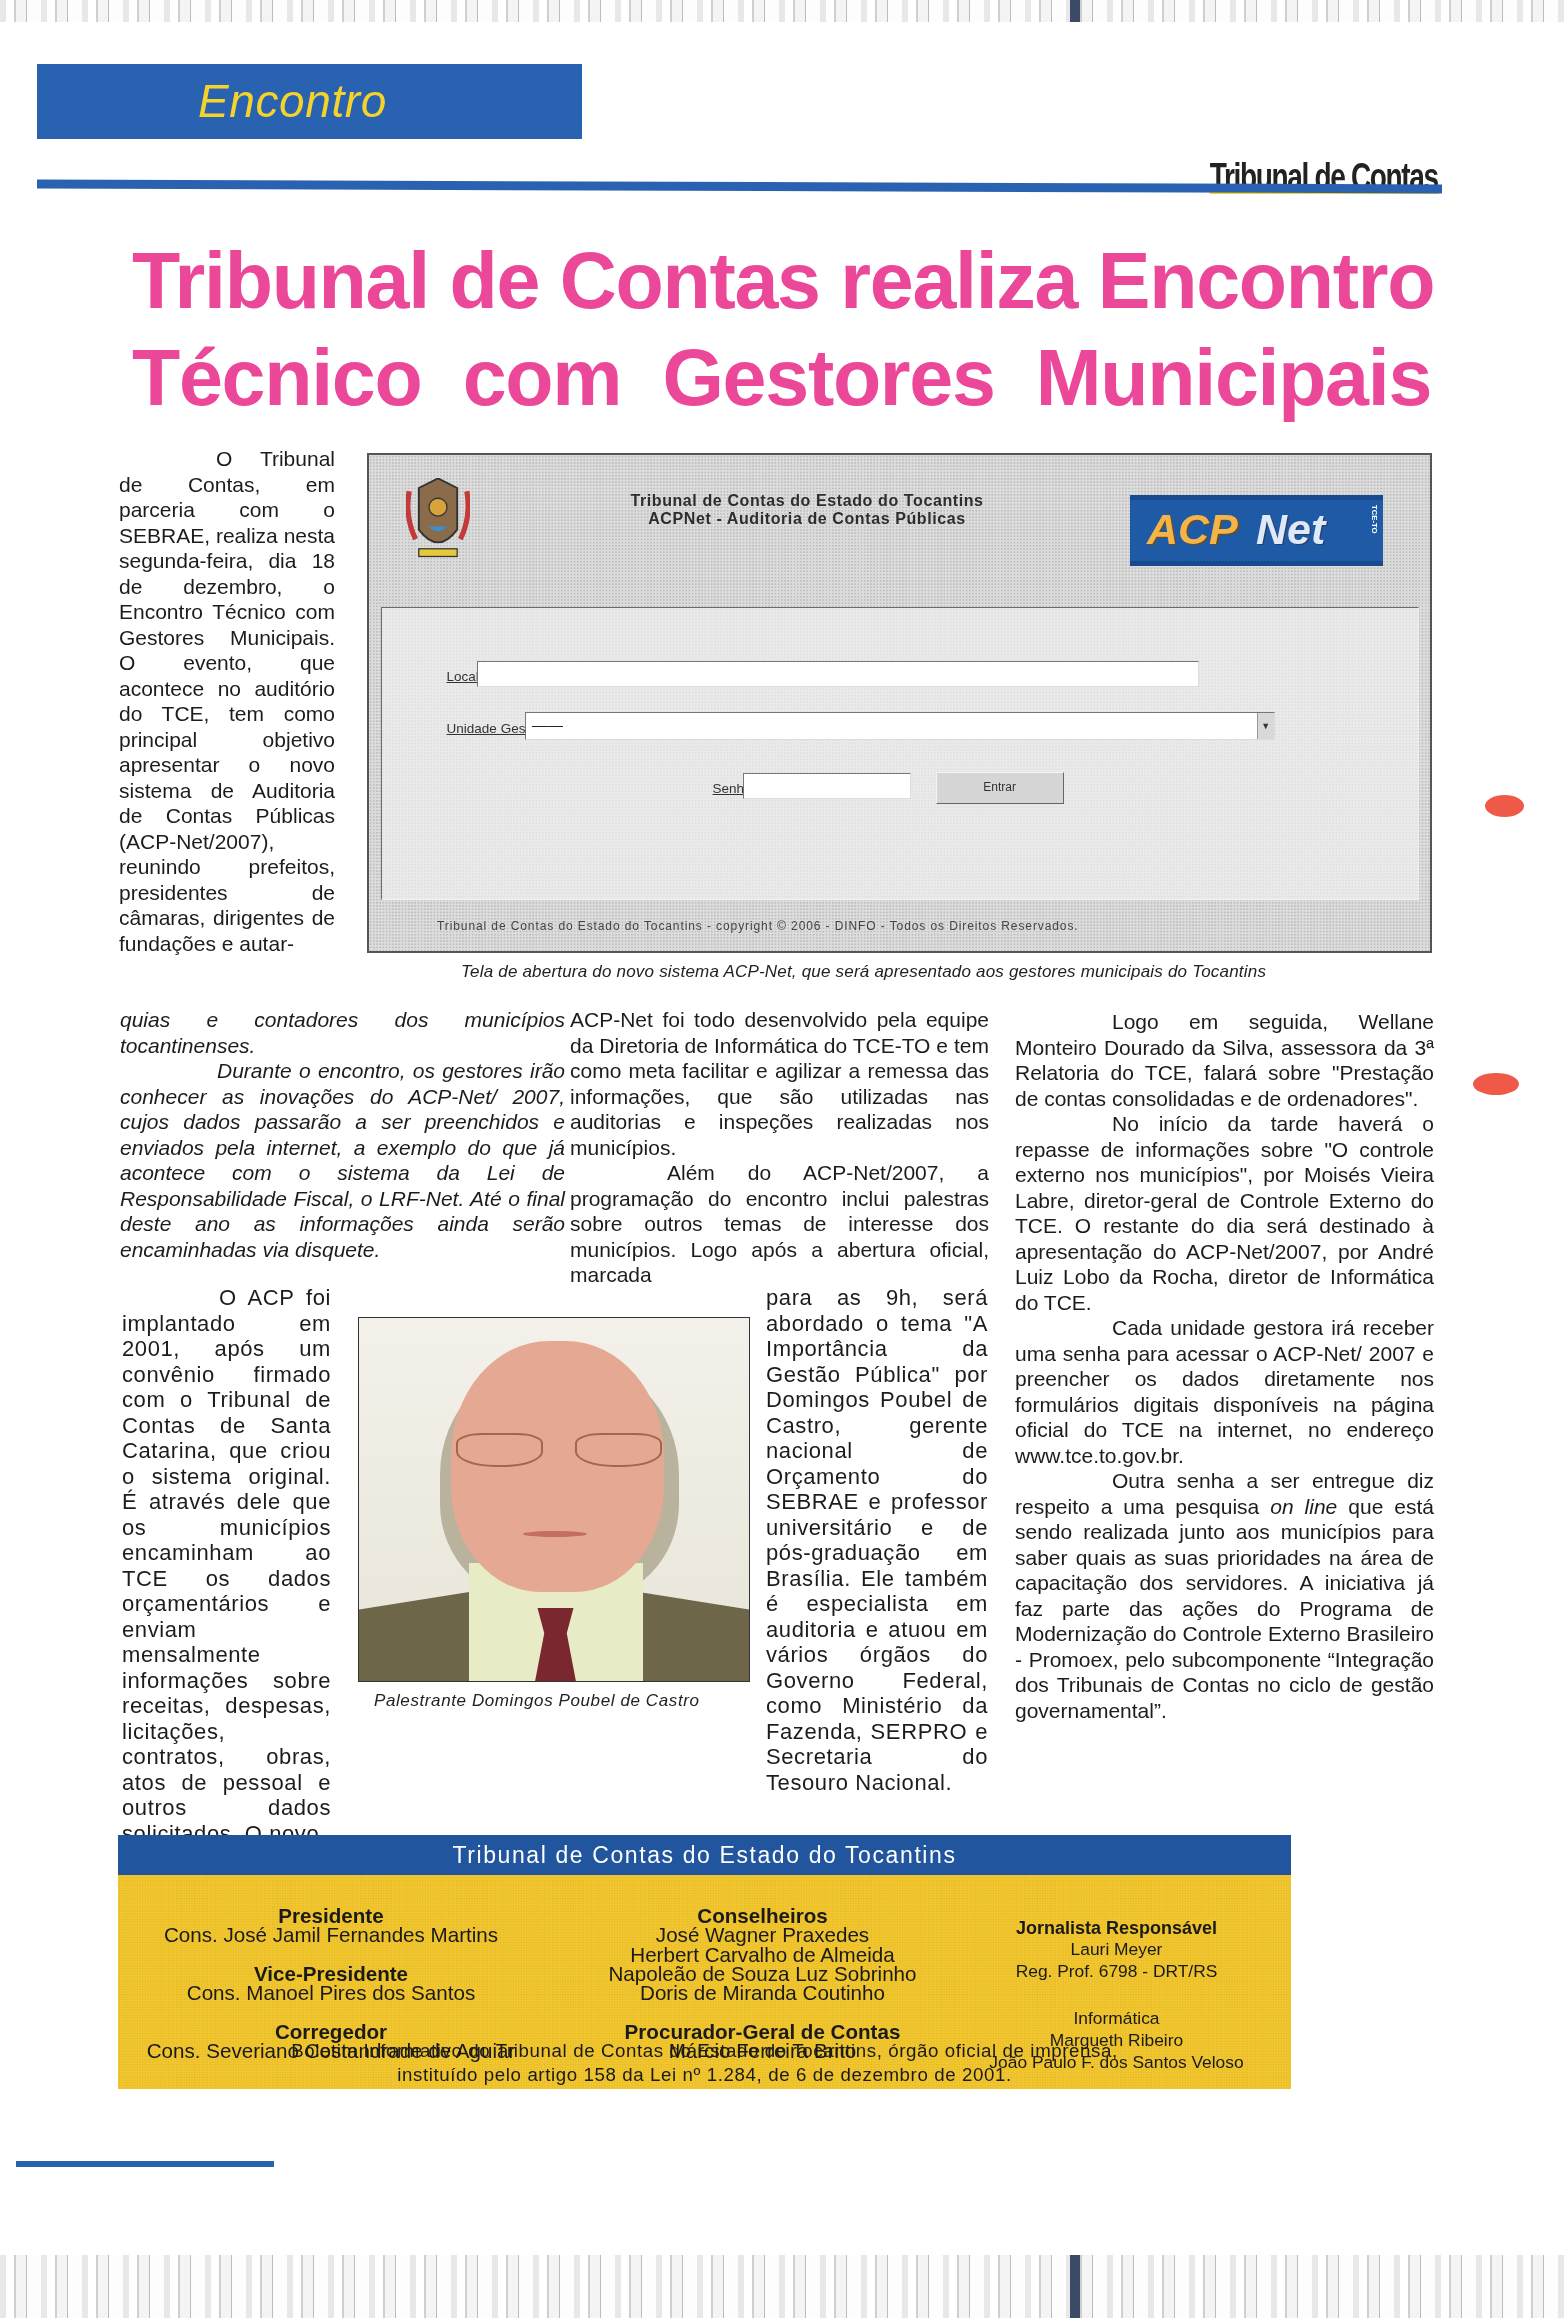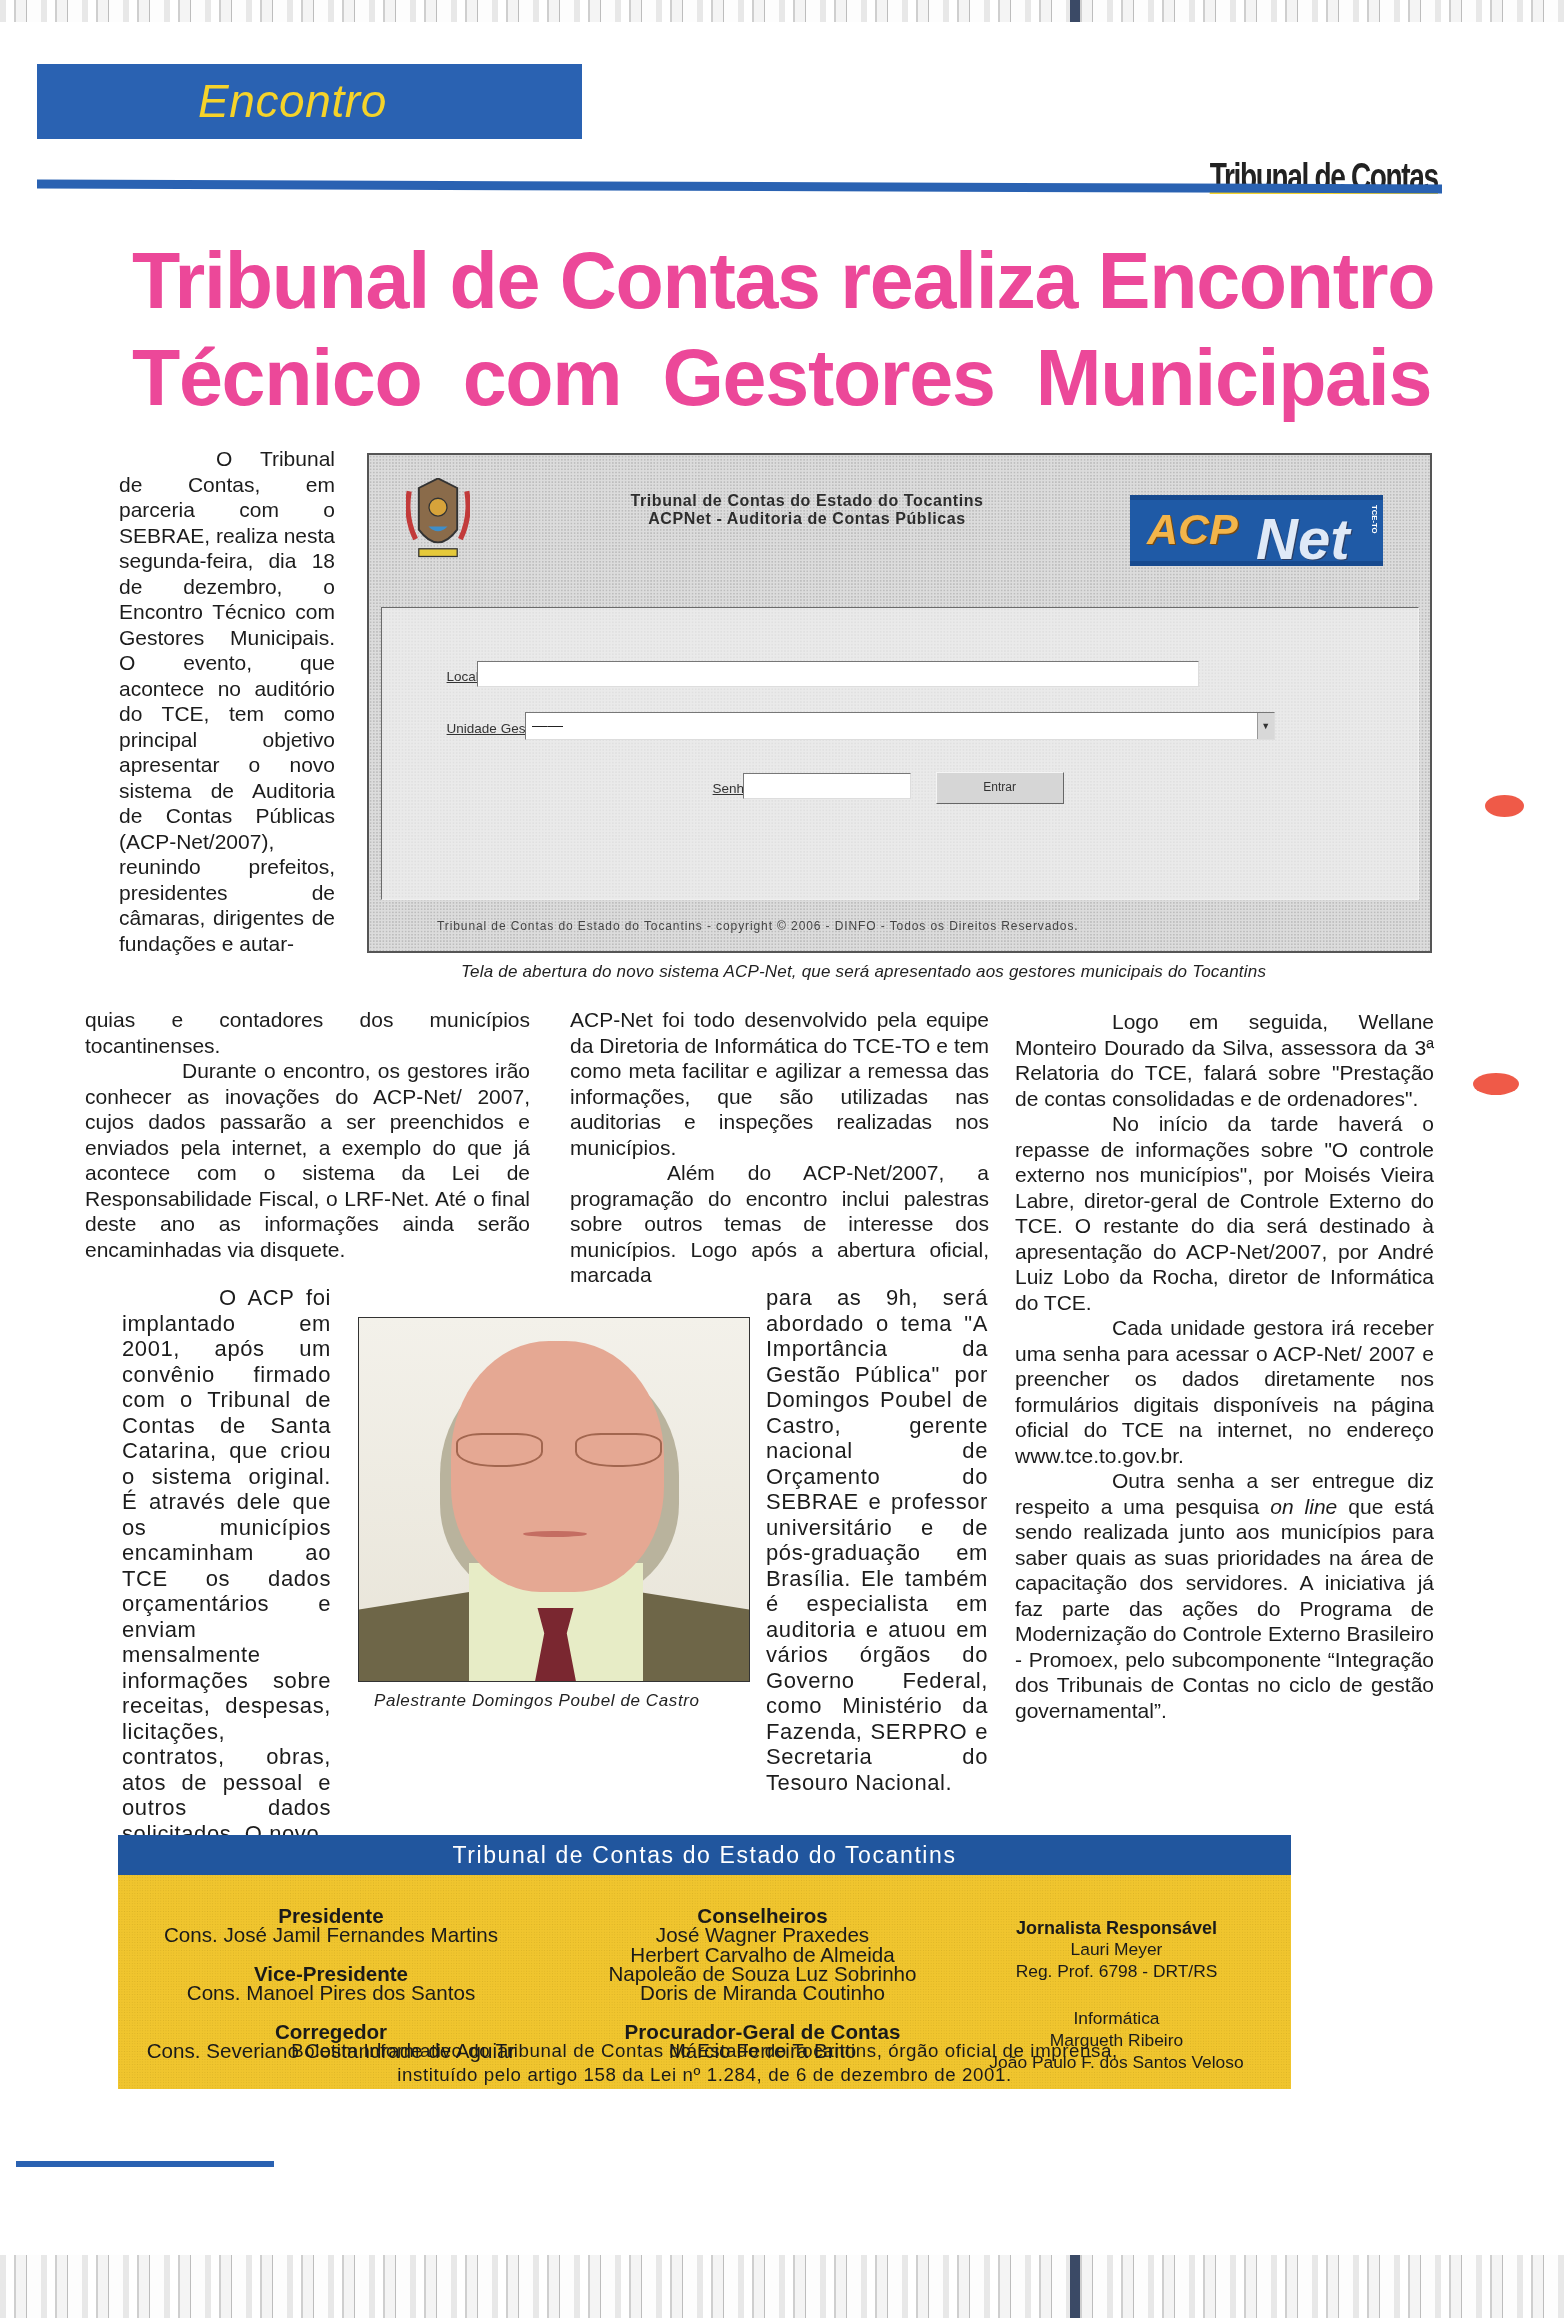--- a/index.html
+++ b/index.html
@@ -24,35 +24,35 @@
 
   .headline { position: absolute; left: 132px; top: 232px; width: 1315px; color: #ec4899; font-weight: bold;
     font-size: 79px; line-height: 97px; letter-spacing: -1.3px; }
   .headline .l2 { word-spacing: 20.6px; }
 
   
   .col { position: absolute; font-size: 21px; line-height: 25.5px; text-align: justify; hyphens: manual; color: #1c1c1c; }
   .col p { text-indent: 97px; }
   .col p.noindent { text-indent: 0; }
   .col-a1 { left: 119px; top: 446px; width: 216px; }
-  .col-a2 { left: 85px; top: 1007px; width: 445px; }
+  .col-a2 { left: 120px; top: 1007px; width: 445px; font-style: italic; }
   .col-a3 { left: 122px; top: 1285px; width: 209px; font-size: 22px; letter-spacing: 0.6px; }
   .col-b1 { left: 570px; top: 1007px; width: 419px; }
   .col-b2 { left: 766px; top: 1285px; width: 222px; font-size: 22px; letter-spacing: 0.6px; }
   .col-c { left: 1015px; top: 1009px; width: 419px; }
   .col em { font-style: italic; }
 
   
   .app-shot { position: absolute; left: 367px; top: 453px; width: 1065px; height: 500px; background: #dcdcdc; border: 2.6px solid #555;
     background-image: radial-gradient(#bdbdbd 0.6px, transparent 0.8px); background-size: 3.2px 3.2px; }
   .app-crest { position: absolute; left: 37px; top: 23px; width: 64px; height: 84px; }
   .app-title { position: absolute; left: 193px; top: 37px; width: 490px; text-align: center; font-weight: bold; font-size: 16px; line-height: 18px; color: #2d2d2d; letter-spacing: 0.6px; }
   .acp-logo { position: absolute; left: 761px; top: 40px; width: 253px; height: 71px; background: #1f5aa6; border-top: 5.2px solid #174a8f; border-bottom: 5.2px solid #174a8f; }
   .acp-logo .acp { position: absolute; left: 17px; top: 5.2px; font-size: 43px; font-weight: bold; color: #f3b54a; font-style: italic; text-shadow: 1.3px 1.3px 0 #7a4a10; }
-  .acp-logo .net { position: absolute; left: 126px; top: 5.2px; font-size: 58px; font-weight: bold; color: #dfe9f7; font-style: italic; text-shadow: 1.3px 1.3px 0 #2b3f66; }
+  .acp-logo .net { position: absolute; left: 126px; top: 5.2px; font-size: 43px; font-weight: bold; color: #dfe9f7; font-style: italic; text-shadow: 1.3px 1.3px 0 #2b3f66; }
   .acp-logo .side { position: absolute; right: 3.9px; top: 5.2px; width: 10.3px; font-size: 7.7px; color: #fff; writing-mode: vertical-rl; font-weight: bold; }
   .app-panel { position: absolute; left: 11.6px; top: 152px; width: 1038px; height: 293px; border: 1.9px solid #6a6a6a; border-right-color: #f0f0f0; border-bottom-color: #f0f0f0; background: rgba(240,240,240,0.7); }
   .field-label { position: absolute; font-size: 13.5px; color: #333; text-decoration: underline; text-decoration-thickness: 0.6px; padding-left: 28px; }
   .field-input { position: absolute; height: 26px; background: #fff; border: 1.3px solid #777; border-right-color: #ddd; border-bottom-color: #ddd; }
   .lbl-localizar { left: 37px; top: 61px; }
   .in-localizar { left: 95px; top: 53px; width: 722px; }
   .lbl-unidade { left: 37px; top: 113px; }
   .in-unidade { left: 143px; top: 104px; width: 750px; height: 28px; }
   .in-unidade .dash { position: absolute; left: 6.4px; top: 2.6px; font-size: 15.5px; color: #222; }
   .in-unidade .arrow { position: absolute; right: 0; top: 0; width: 17px; height: 26px; background: #d8d8d8; border-left: 1.3px solid #999; font-size: 9px; text-align: center; line-height: 26px; color: #333; }

